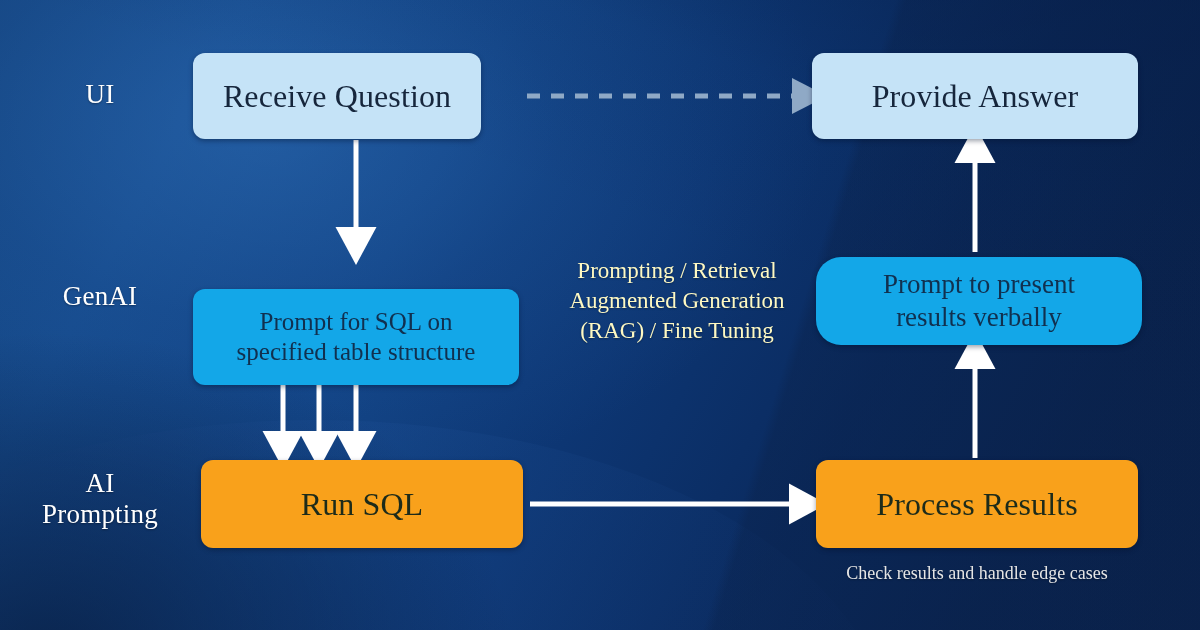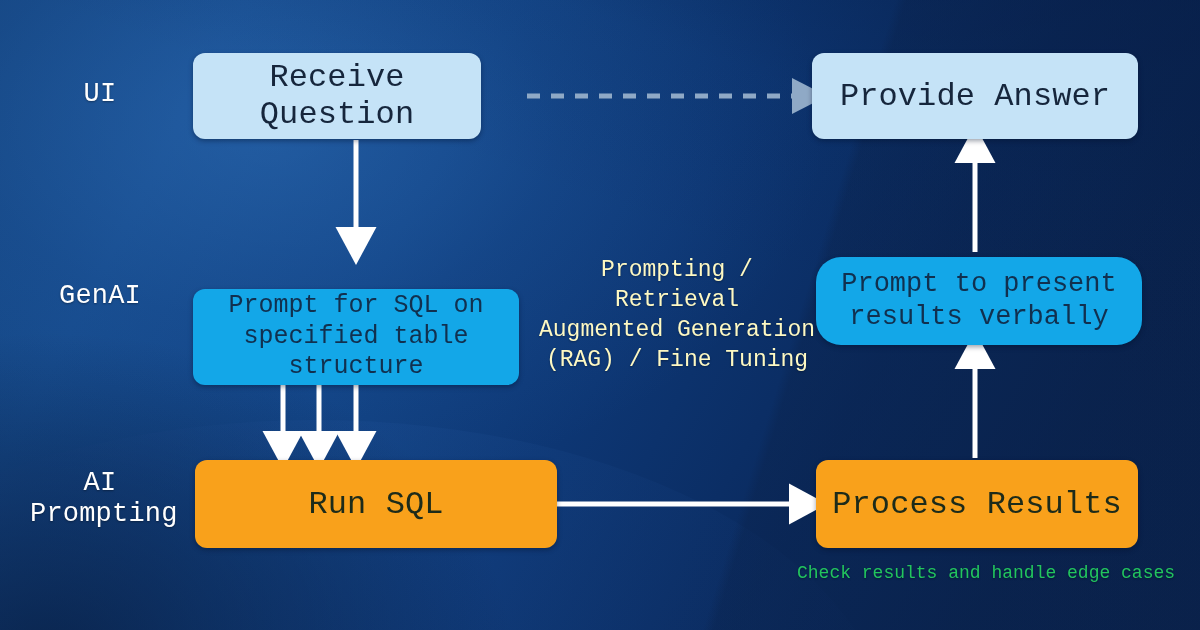--- a/index.html
+++ b/index.html
@@ -5,21 +5,21 @@
   html, body {
     margin: 0;
     padding: 0;
     background: #0b2a52;
   }
   #stage {
     position: relative;
     width: 1200px;
     height: 630px;
     overflow: hidden;
-    font-family: Liberation Mono, monospace;
+    font-family: Liberation Serif, serif;
     background: #11336b;
   }
   
   .bg-base {
     position: absolute;
     inset: 0;
     background: linear-gradient(118deg,
         #14447f 0%,
         #15498a 16%,
         #114283 34%,
@@ -129,21 +129,21 @@
     position: absolute;
     color: #fef9c3;
     font-size: 23px;
     line-height: 1.3;
     text-align: center;
     white-space: pre-line;
     text-shadow: 0 1px 2px rgba(0,0,0,0.30);
   }
   .caption-note {
     position: absolute;
-    color: #22c55e;
+    color: #e5e5e5;
     font-size: 18px;
     text-align: center;
     white-space: nowrap;
     text-shadow: 0 1px 2px rgba(0,0,0,0.30);
   }
 
   
   #connectors {
     position: absolute;
     inset: 0;
@@ -213,21 +213,21 @@
   <div class="node ui-node" style="left:193px; top:53px; width:288px; height:86px;">Receive Question</div>
 
   <div class="node ui-node" style="left:812px; top:53px; width:326px; height:86px;">Provide Answer</div>
 
   <div class="node genai-node" style="left:193px; top:253px; width:326px; height:96px;margin-top:36px;">Prompt for SQL on
 specified table structure</div>
 
   <div class="node genai-node big" style="left:816px; top:257px; width:326px; height:88px;border-radius:25px;">Prompt to present
 results verbally</div>
 
-  <div class="node platform-node" style="left:195px; top:460px; width:362px; height:88px;">Run SQL</div>
+  <div class="node platform-node" style="left:201px; top:460px; width:322px; height:88px;">Run SQL</div>
 
   <div class="node platform-node" style="left:816px; top:460px; width:322px; height:88px;">Process Results</div>
 
   <div class="center-note" style="left:538px; top:256px; width:278px;">Prompting / Retrieval
 Augmented Generation
 (RAG) / Fine Tuning</div>
 
   <div class="caption-note" style="left:797px; top:563px; width:360px;">Check results and handle edge cases</div>
 
 </div>

